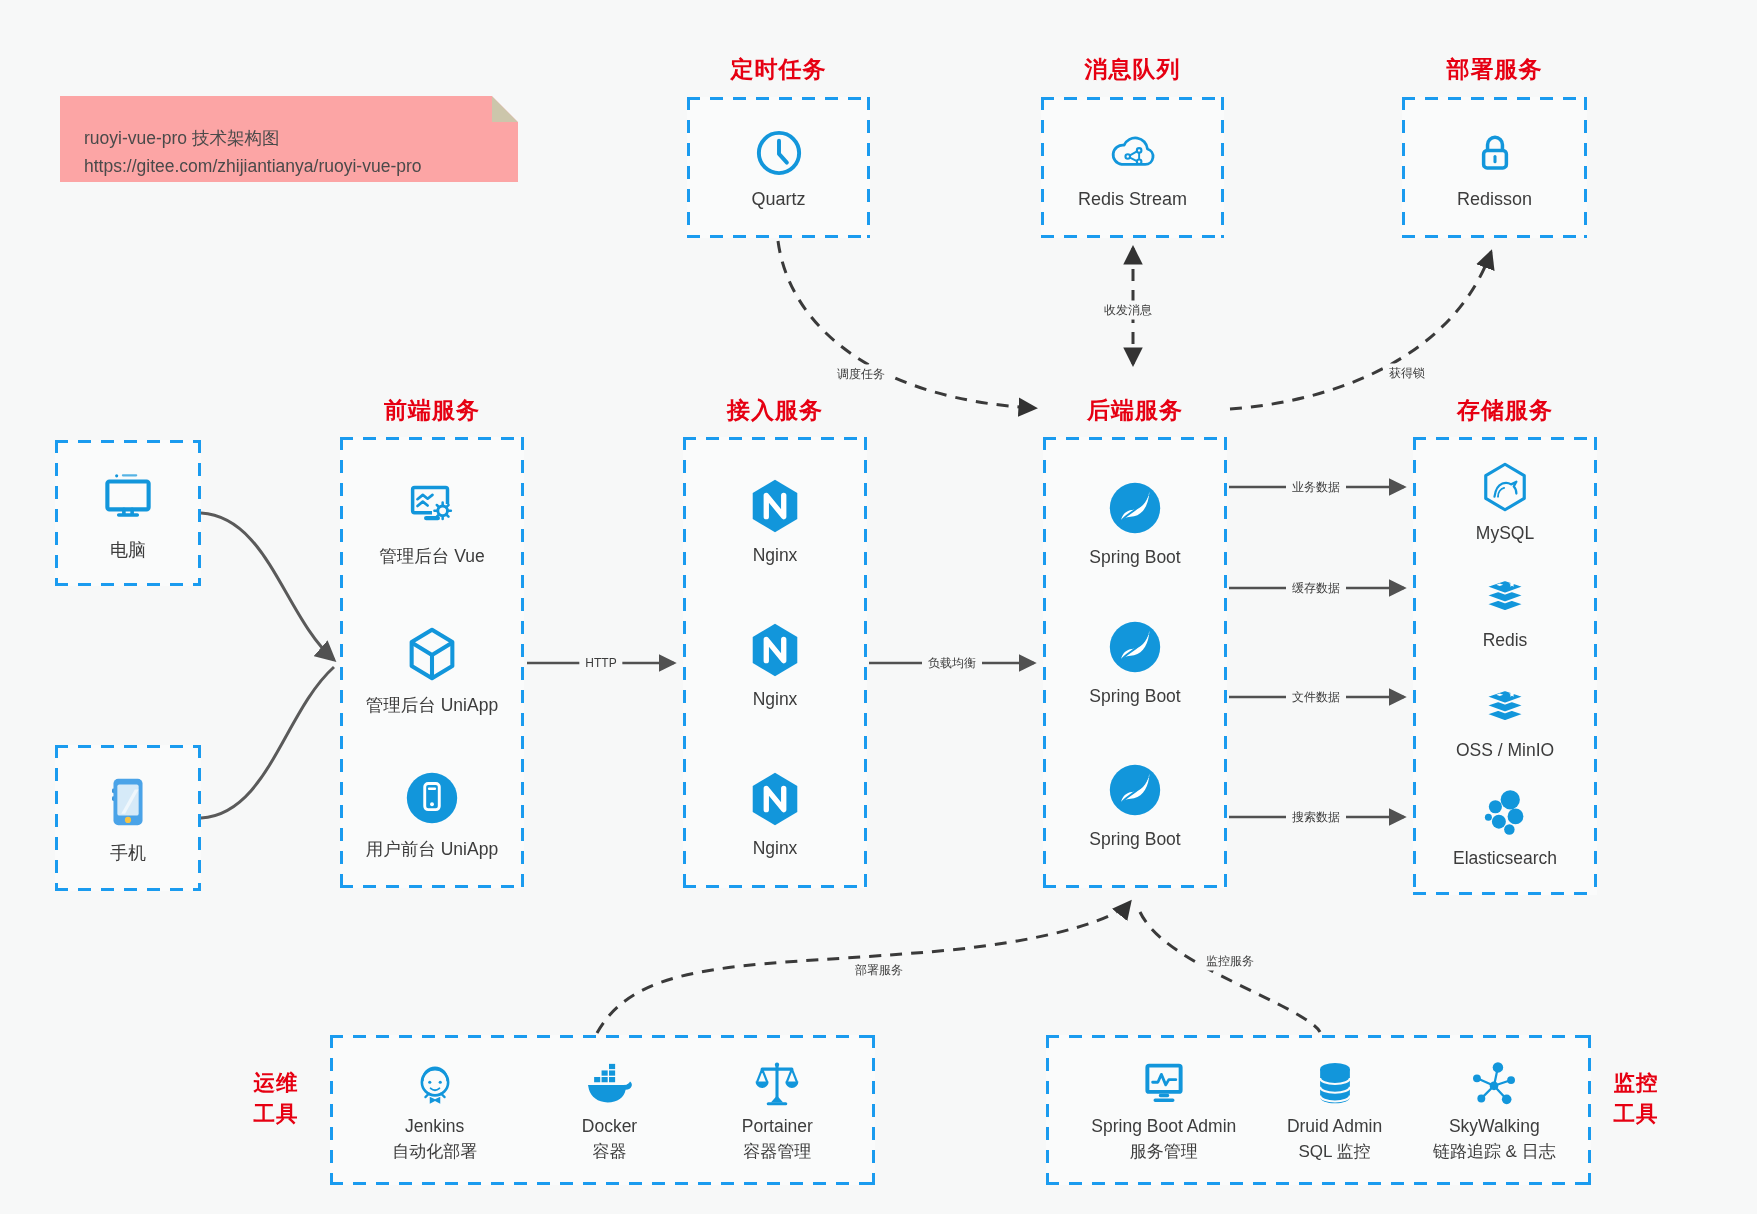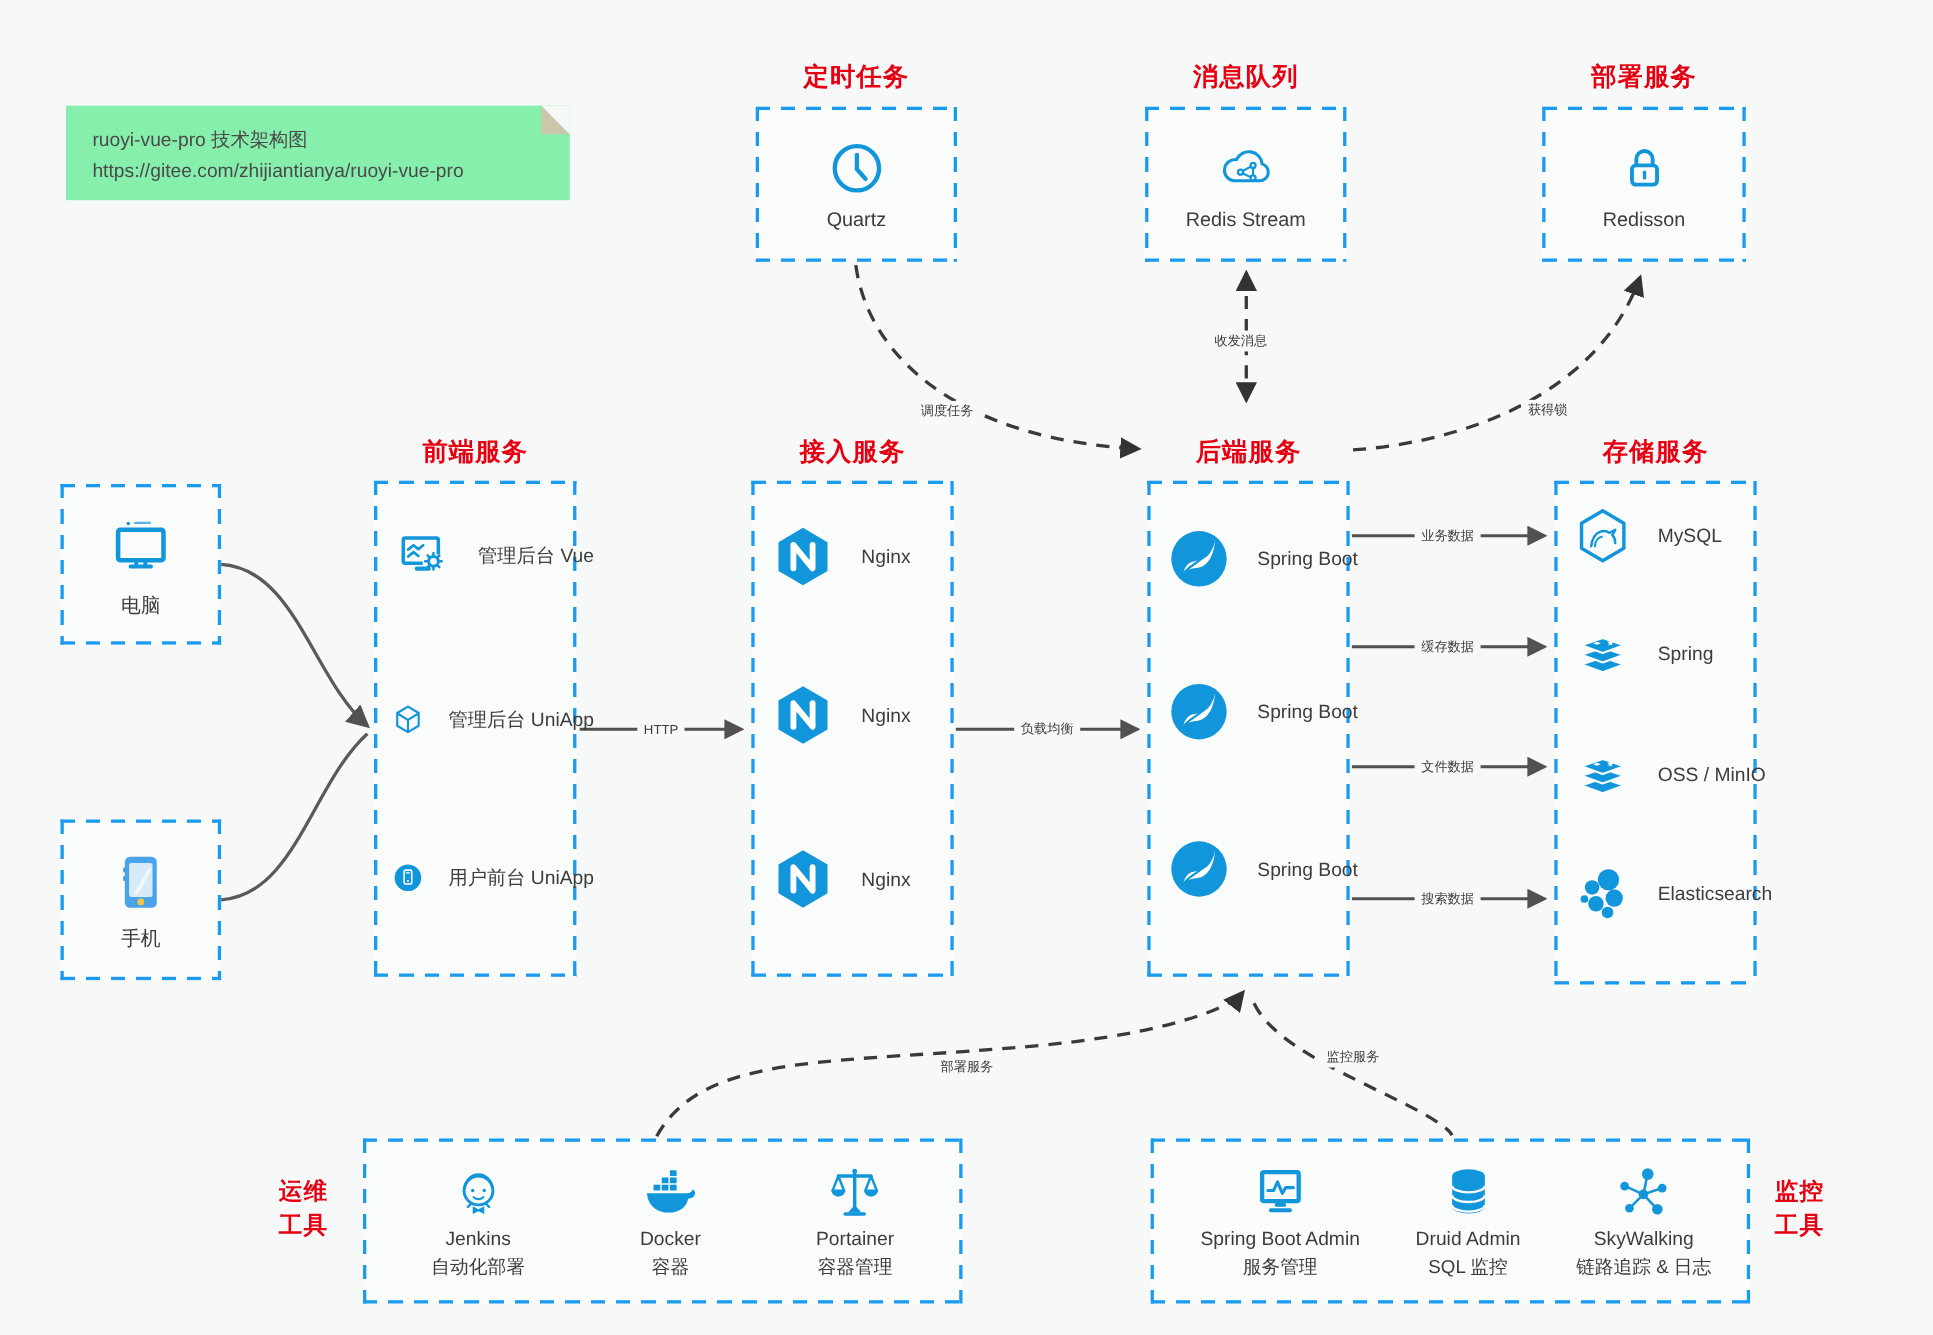--- a/index.html
+++ b/index.html
@@ -24,28 +24,28 @@
       repeating-linear-gradient(180deg,var(--dash) 0 13px,transparent 13px 23px) right top/3px 100% no-repeat,
       linear-gradient(#fafbfb,#fafbfb);
     z-index:2;
   }
   .vbox{display:flex;flex-direction:column;align-items:center;justify-content:center;gap:8px;}
   .hbox{display:flex;align-items:center;justify-content:space-around;padding:4px 10px;}
   .red-title{position:absolute;color:var(--red);font-weight:700;font-size:23px;line-height:26px;text-align:center;letter-spacing:1px;z-index:2;}
   .side-title{position:absolute;color:var(--red);font-weight:700;font-size:21.5px;line-height:31px;text-align:center;letter-spacing:1px;z-index:2;}
   .lbl{font-size:18px;color:var(--ink);white-space:nowrap;}
   .col-box{position:absolute;}
-  .svc-item{position:absolute;left:16px;width:100%;display:flex;flex-direction:row;align-items:center;gap:22px;}
+  .svc-item{position:absolute;left:0;width:100%;display:flex;flex-direction:column;align-items:center;gap:8px;}
   .svc-item .lbl{font-size:17.5px;}
   .tool-item{display:flex;flex-direction:column;align-items:center;gap:2px;}
   .tool-name{font-size:17.5px;color:var(--ink);line-height:24px;white-space:nowrap;}
   .tool-desc{font-size:17px;color:var(--ink);line-height:24px;white-space:nowrap;}
 
-  .note{position:absolute;left:60px;top:96px;width:458px;height:86px;background:#86efac;
-        padding:17px 0 0 24px;font-size:17.5px;color:#4a4a4a;line-height:1.6;z-index:2;}
+  .note{position:absolute;left:60px;top:96px;width:458px;height:86px;background:#fca5a5;
+        padding:28px 0 0 24px;font-size:17.5px;color:#4a4a4a;line-height:1.6;z-index:2;}
   .note-fold-cut{position:absolute;top:0;right:0;width:0;height:0;
         border-top:26px solid var(--bg);border-left:26px solid transparent;}
   .note-fold-flap{position:absolute;top:0;right:0;width:0;height:0;
         border-bottom:26px solid #ccc6ab;border-right:26px solid transparent;}
 
   .edges{position:absolute;left:0;top:0;z-index:1;}
   .edge-label{position:absolute;transform:translate(-50%,-50%);background:var(--bg);
         padding:1px 6px;font-size:12px;color:var(--ink);white-space:nowrap;z-index:3;}
 </style>
 </head>
@@ -235,21 +235,21 @@
     <div class="svc-item" style="top:129px">
       <svg width="56" height="56" viewBox="0 0 64 64">
           <g fill="#1296db" stroke="#fafbfb" stroke-width="2.2" stroke-linejoin="round">
             <path d="M32 36 L54 43.5 L32 51.5 L10 43.5 Z"></path>
             <path d="M32 26 L54 33.5 L32 41.5 L10 33.5 Z"></path>
             <path d="M32 16 L54 23.5 L32 31.5 L10 23.5 Z"></path>
           </g>
           <path d="M26 20 l4 1.4 -4 1.5 -4 -1.5 Z" fill="#fff"></path>
           <path d="M40 17.5 l1 2.1 2.3 0.3 -1.7 1.6 0.4 2.3 -2 -1.1 -2 1.1 0.4 -2.3 -1.7 -1.6 2.3 -0.3 Z" fill="#fff"></path>
         </svg>
-      <div class="lbl">Spring</div>
+      <div class="lbl">Redis</div>
     </div>
     <div class="svc-item" style="top:239px">
       <svg width="56" height="56" viewBox="0 0 64 64">
           <g fill="#1296db" stroke="#fafbfb" stroke-width="2.2" stroke-linejoin="round">
             <path d="M32 36 L54 43.5 L32 51.5 L10 43.5 Z"></path>
             <path d="M32 26 L54 33.5 L32 41.5 L10 33.5 Z"></path>
             <path d="M32 16 L54 23.5 L32 31.5 L10 23.5 Z"></path>
           </g>
           <path d="M26 20 l4 1.4 -4 1.5 -4 -1.5 Z" fill="#fff"></path>
           <path d="M40 17.5 l1 2.1 2.3 0.3 -1.7 1.6 0.4 2.3 -2 -1.1 -2 1.1 0.4 -2.3 -1.7 -1.6 2.3 -0.3 Z" fill="#fff"></path>

